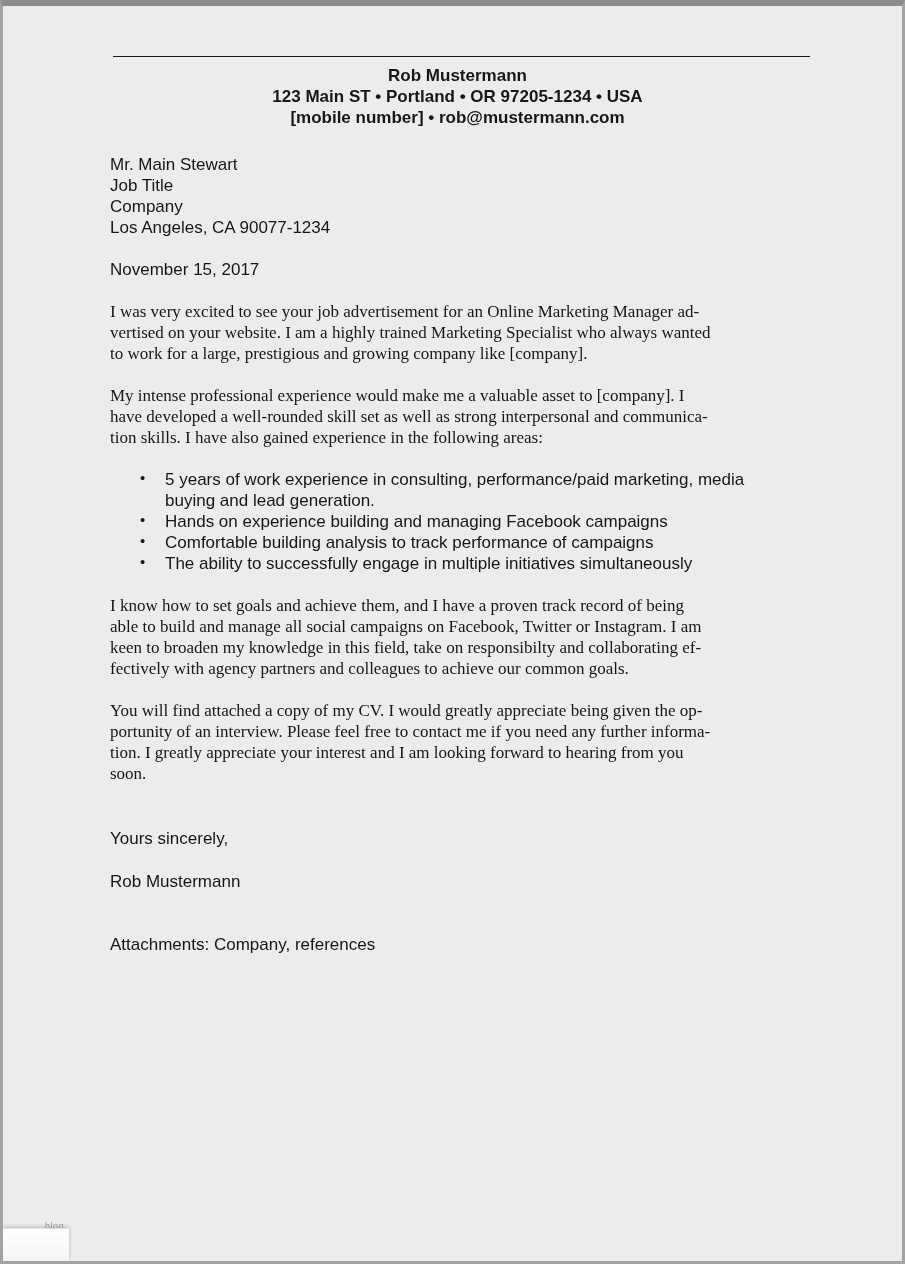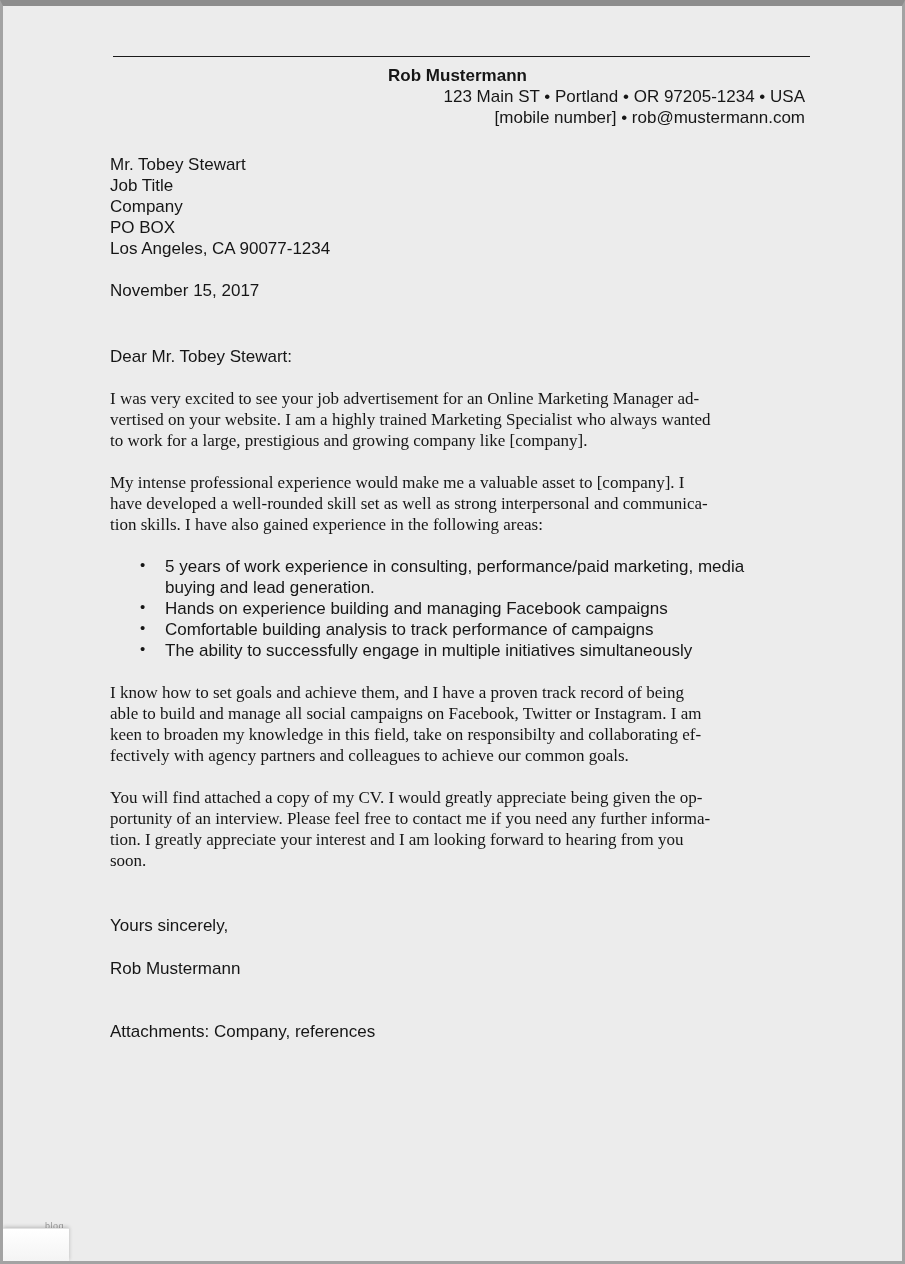--- a/index.html
+++ b/index.html
@@ -31,21 +31,22 @@
     width: 697px;
     height: 0;
   }
 
   .sender-name {
     margin-top: 8px;
     text-align: center;
     font-weight: bold;
   }
   .sender-line {
-    text-align: right;
+    text-align: center;
+    font-weight: bold;
   }
 
   .recipient { margin-top: 26px; }
 
   .date-line { margin-top: 21px; }
 
   .salutation { margin-top: 45px; }
 
   p.para {
     margin: 21px 0 0 0;
@@ -101,30 +102,28 @@
   <div class="content">
 
     <header>
       <hr class="header-rule">
       <div class="sender-name">Rob Mustermann</div>
       <div class="sender-line">123 Main ST • Portland • OR 97205-1234 • USA</div>
       <div class="sender-line">[mobile number] • rob@mustermann.com</div>
     </header>
 
     <div class="recipient">
-      <div>Mr. Tobey Stewart</div>
+      <div>Mr. Main Stewart</div>
       <div>Job Title</div>
       <div>Company</div>
-      <div>PO BOX</div>
       <div>Los Angeles, CA 90077-1234</div>
     </div>
 
     <div class="date-line">November 15, 2017</div>
 
-    <div class="salutation">Dear Mr. Tobey Stewart:</div>
 
     <p class="para">I was very excited to see your job advertisement for an Online Marketing Manager ad-
 vertised on your website. I am a highly trained Marketing Specialist who always wanted
 to work for a large, prestigious and growing company like [company].</p>
 
     <p class="para">My intense professional experience would make me a valuable asset to [company]. I
 have developed a well-rounded skill set as well as strong interpersonal and communica-
 tion skills. I have also gained experience in the following areas:</p>
 
     <ul class="bullets">

